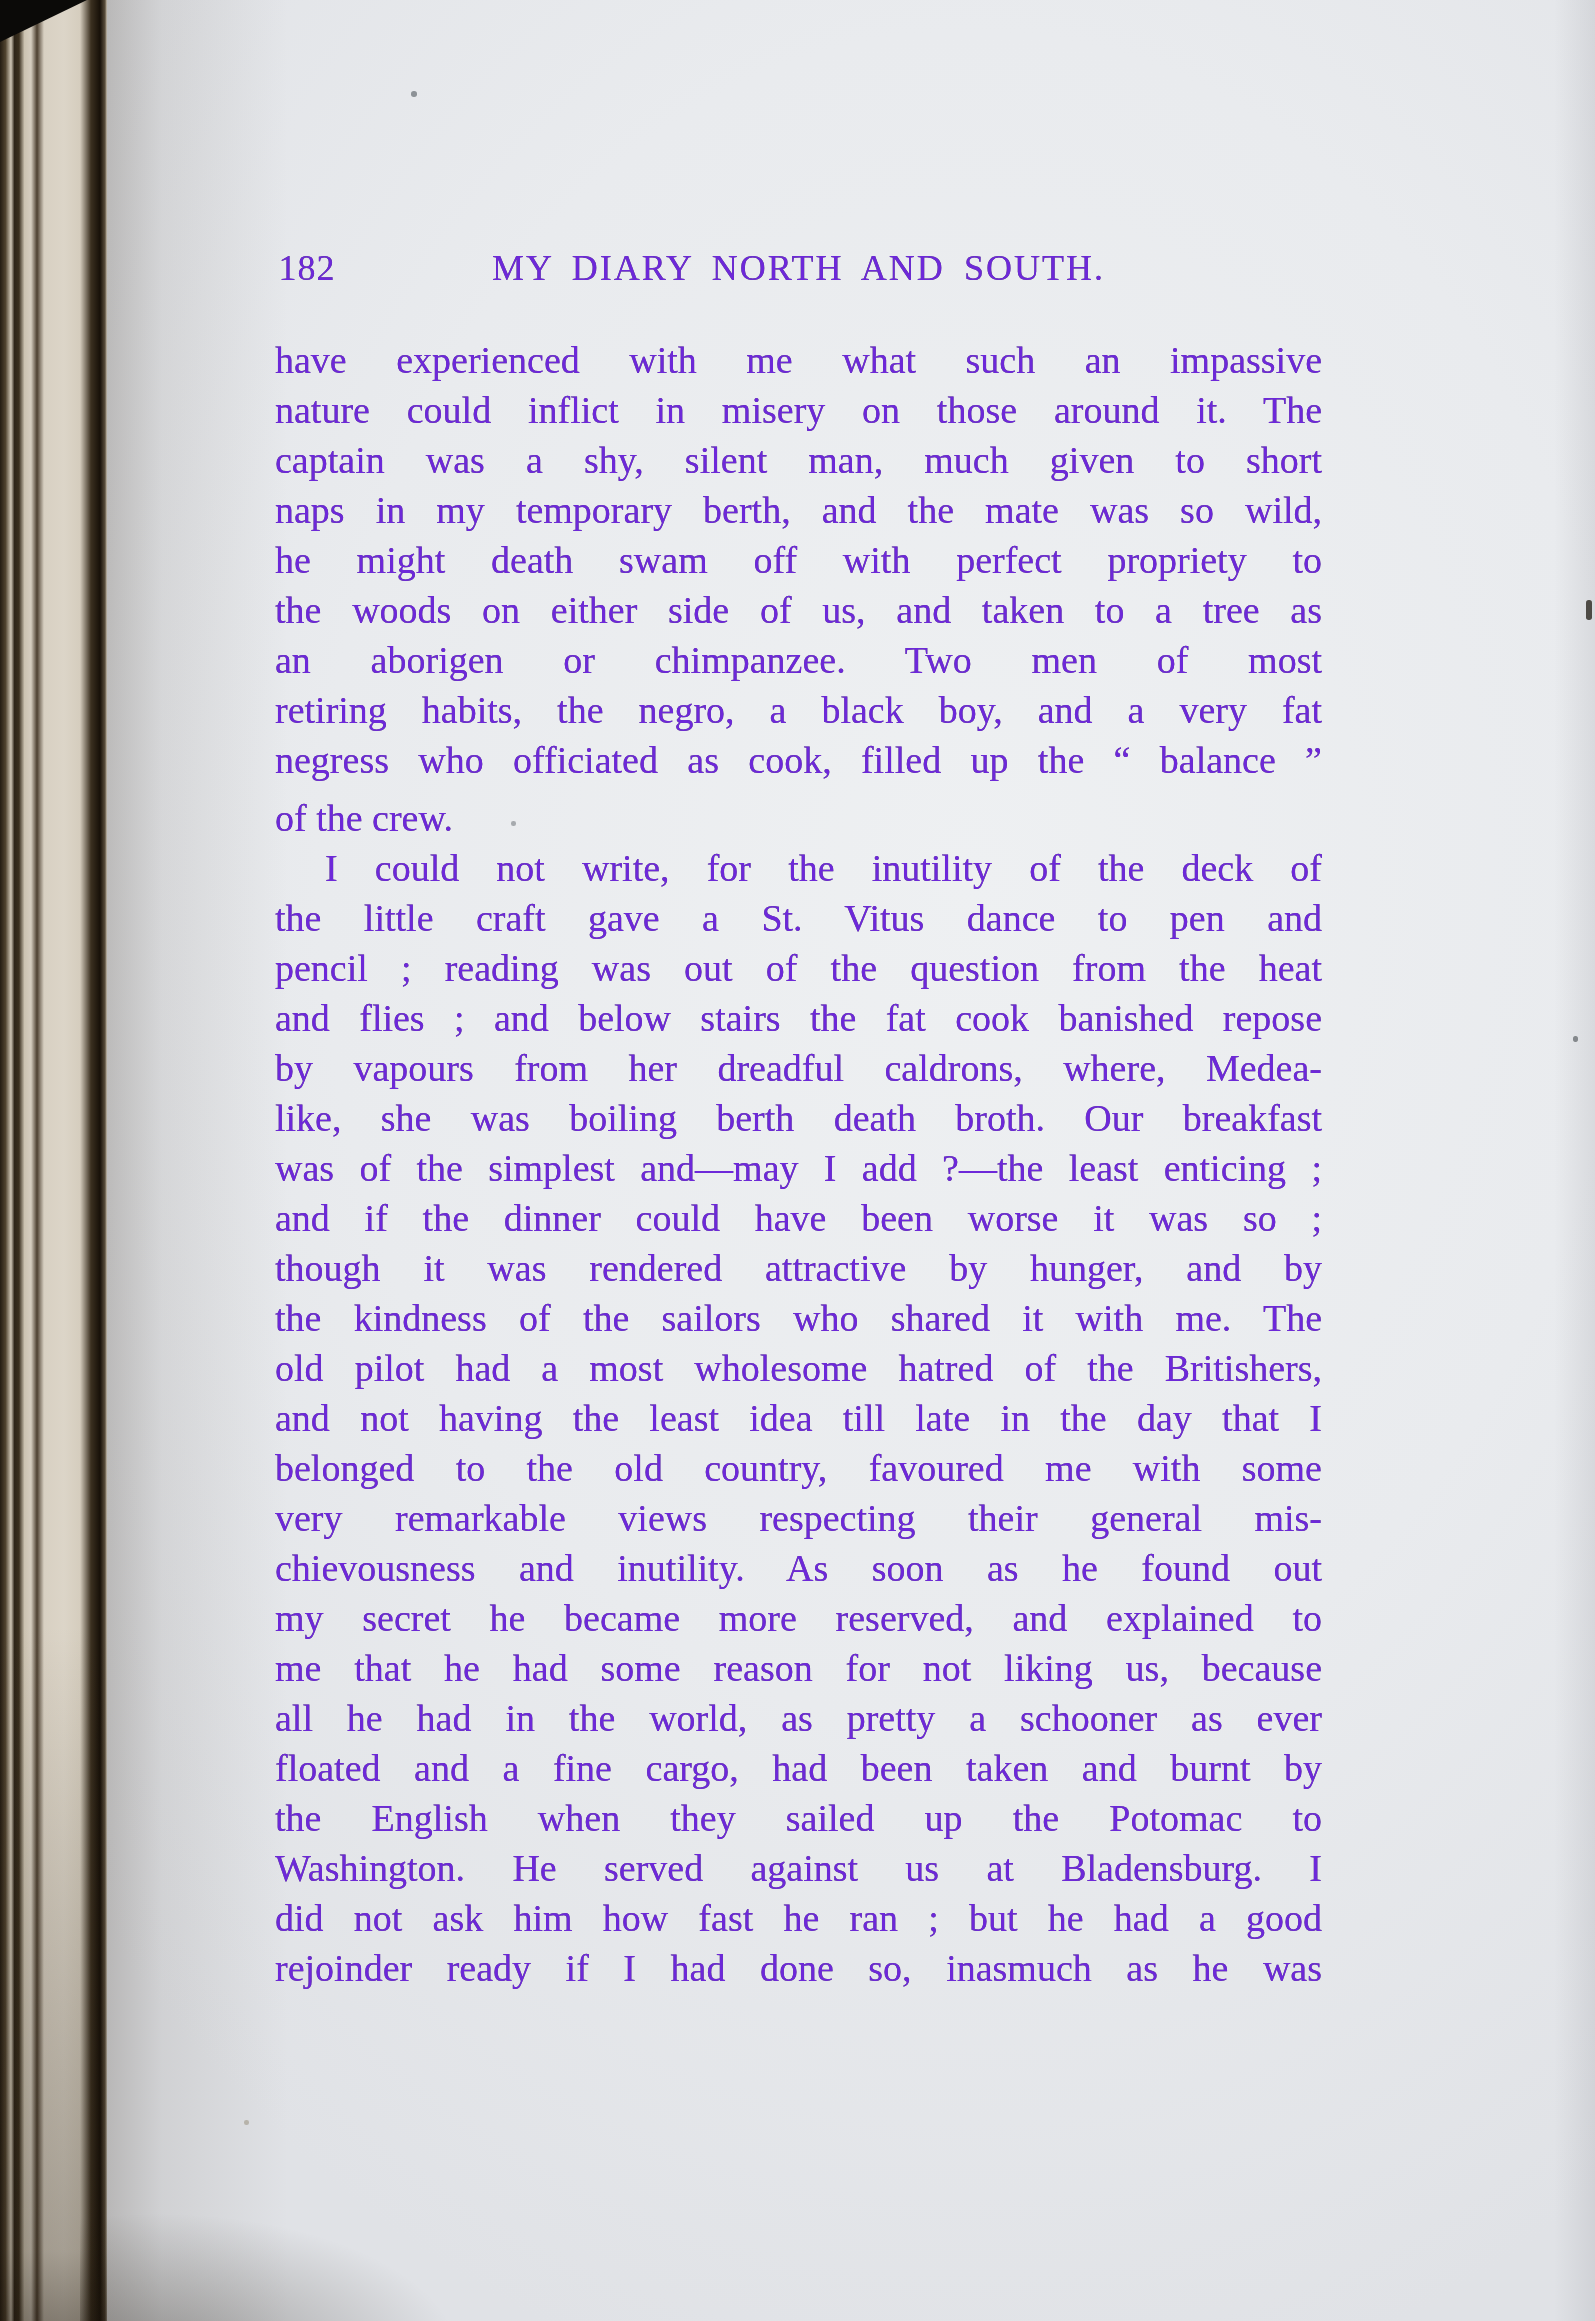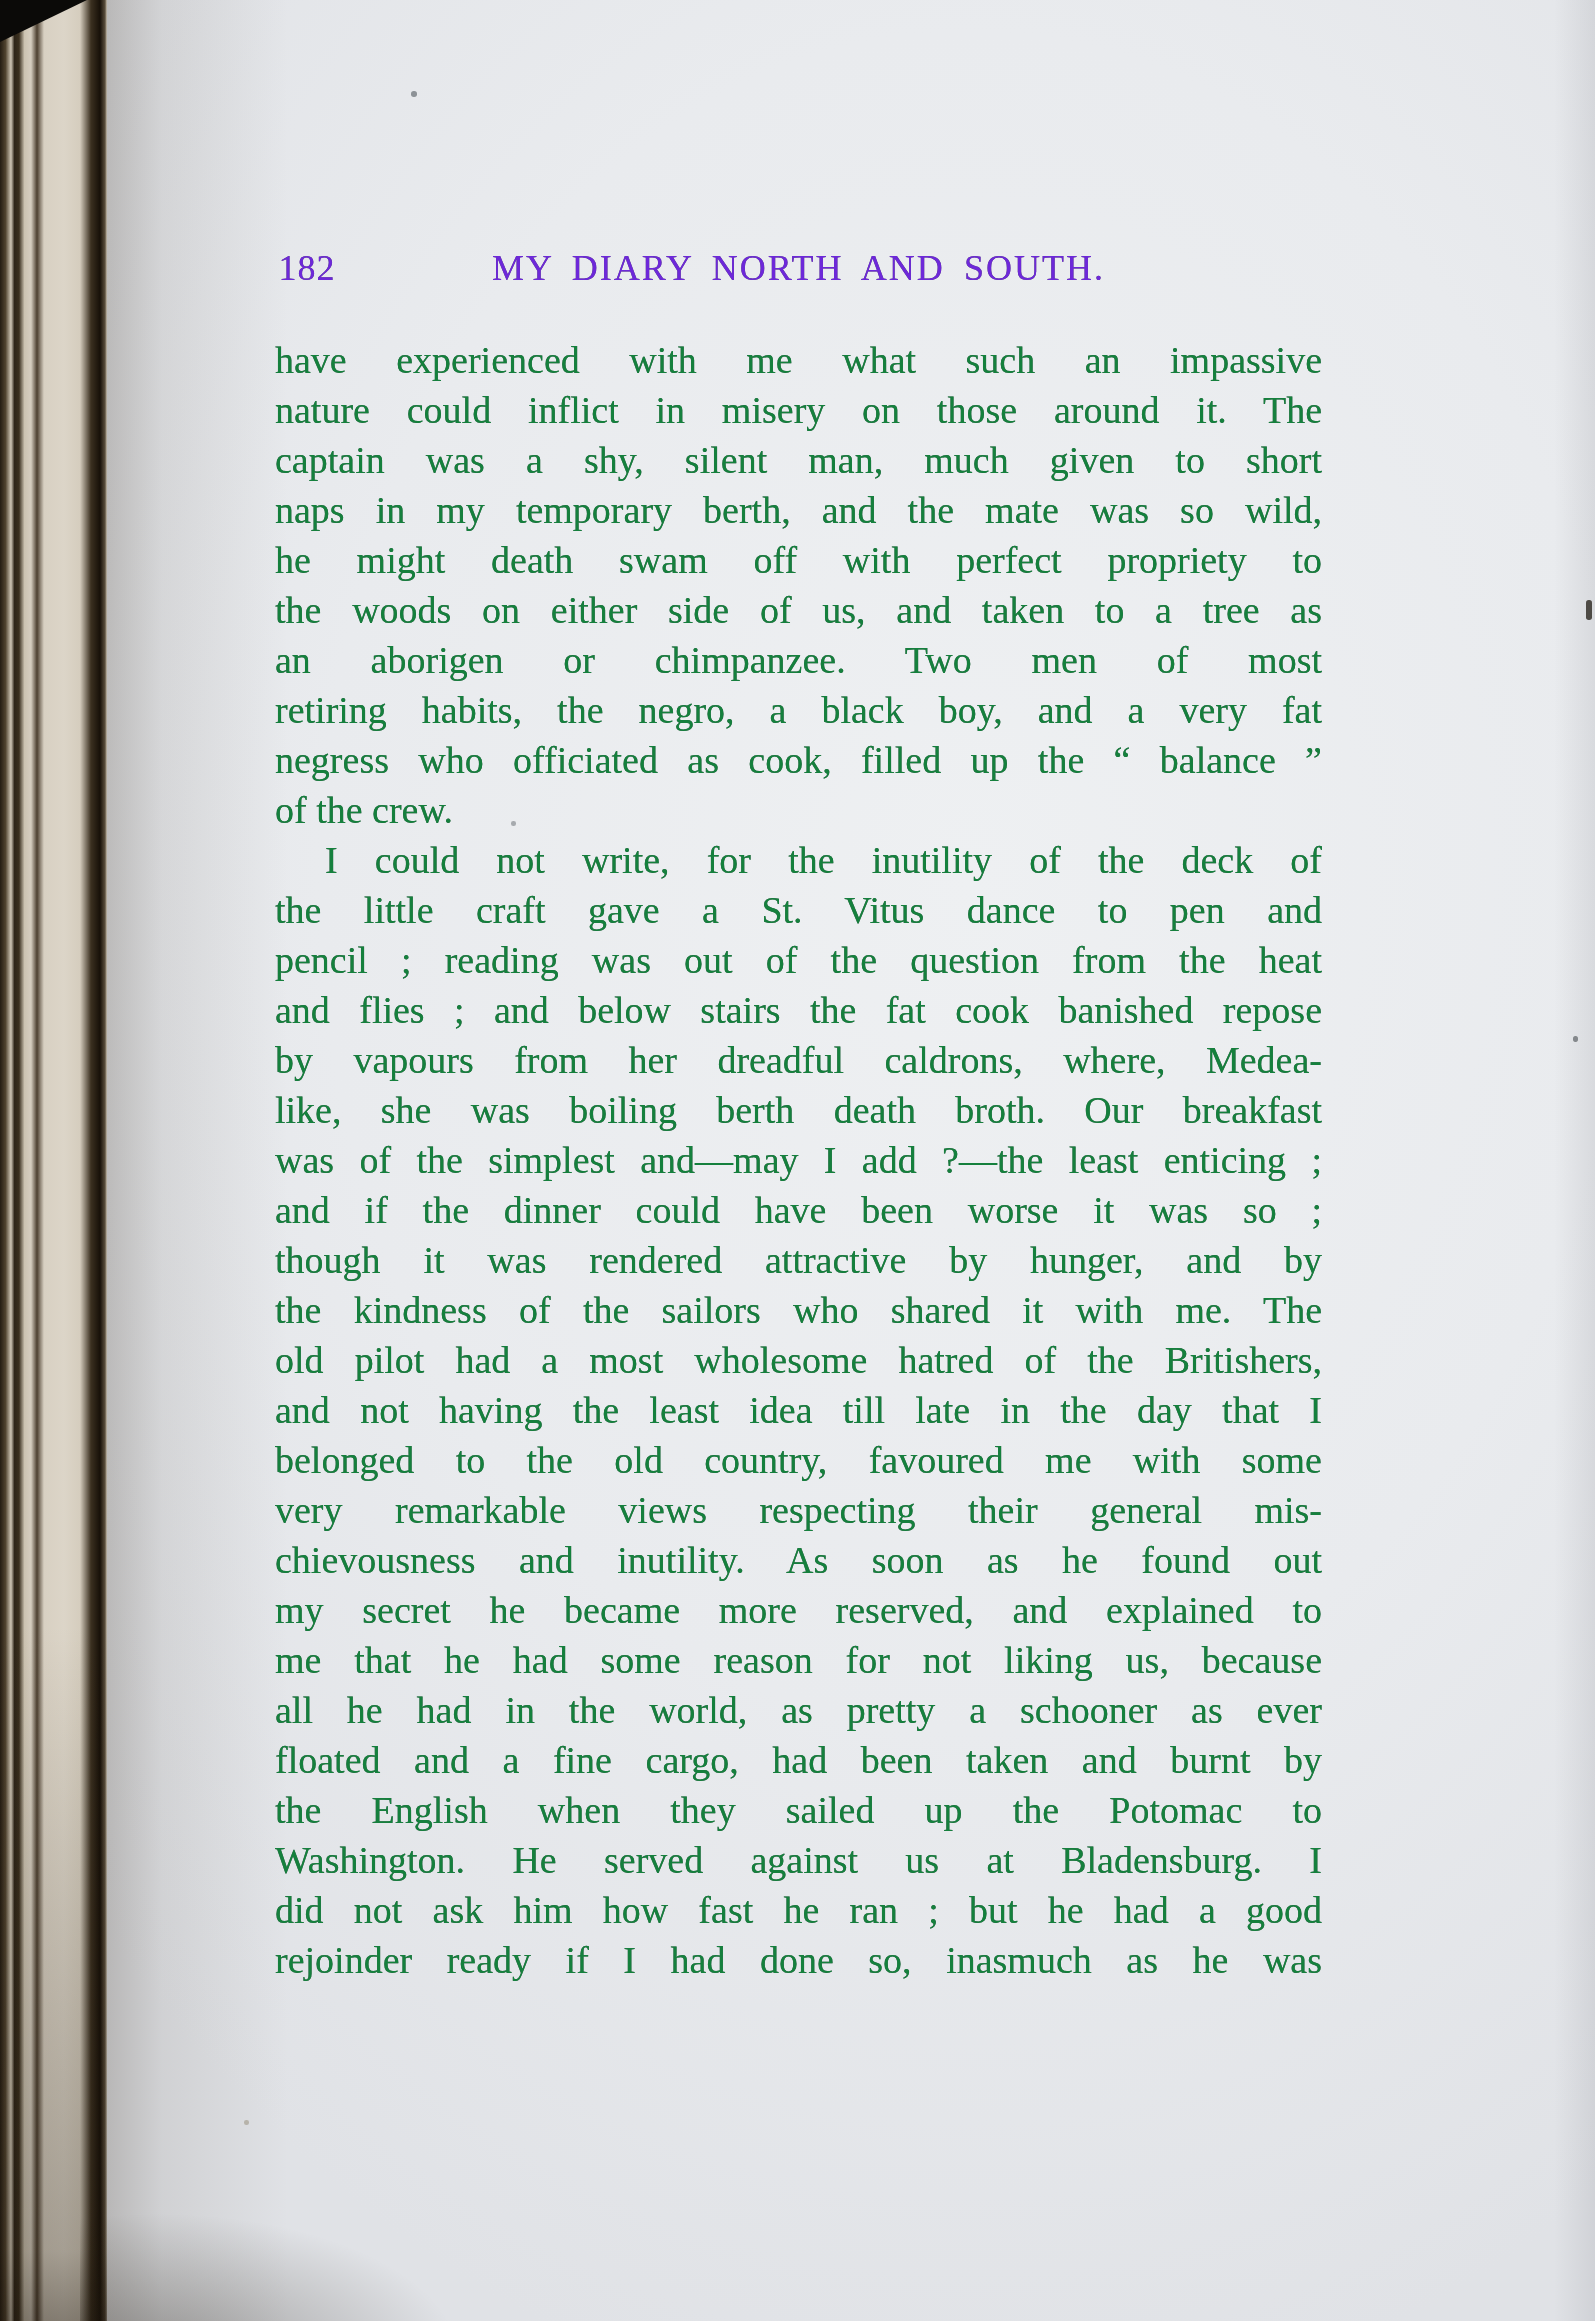--- a/index.html
+++ b/index.html
@@ -48,29 +48,29 @@
     position:absolute;left:275px;top:250px;width:1047px;height:51px;
     font-size:36px;line-height:36px;color:#6d28d9;
     text-align:center;letter-spacing:2px;word-spacing:8.2px;
     text-shadow:0 0 0.5px rgba(20,20,24,0.7);
   }
   .pagenum{
     position:absolute;left:3.6px;top:0;letter-spacing:0.9px;word-spacing:normal;
   }
   .text-block{
     position:absolute;left:275px;top:335px;width:1047px;
-    font-size:38px;line-height:50px;color:#15803d;
+    font-size:38px;line-height:50px;color:#6d28d9;
     text-shadow:0 0 0.5px rgba(22,22,26,0.65);
   }
   .line{
     text-align:justify;
     text-align-last:justify;
     height:50px;white-space:nowrap;
   }
-  .line.endline{text-align-last:left;}
+  .line.endline{text-align-last:left;margin-top:8px;}
   .line.indent{text-indent:50px;}
   .speck{position:absolute;border-radius:50%;}
   .s1{left:411px;top:91px;width:5.5px;height:5.5px;background:#8d9297;}
   .s2{left:511px;top:821px;width:4.5px;height:4.5px;background:#a6aaae;}
   .s3{left:1586px;top:600px;width:6.4px;height:20px;border-radius:2.7px;background:#4d4a45;}
   .s4{left:1573px;top:1036px;width:4.5px;height:5.5px;background:#84888c;}
   .s5{left:244px;top:2120px;width:4.5px;height:4.5px;background:#b7b3aa;}
 </style>
 </head>
 <body>

